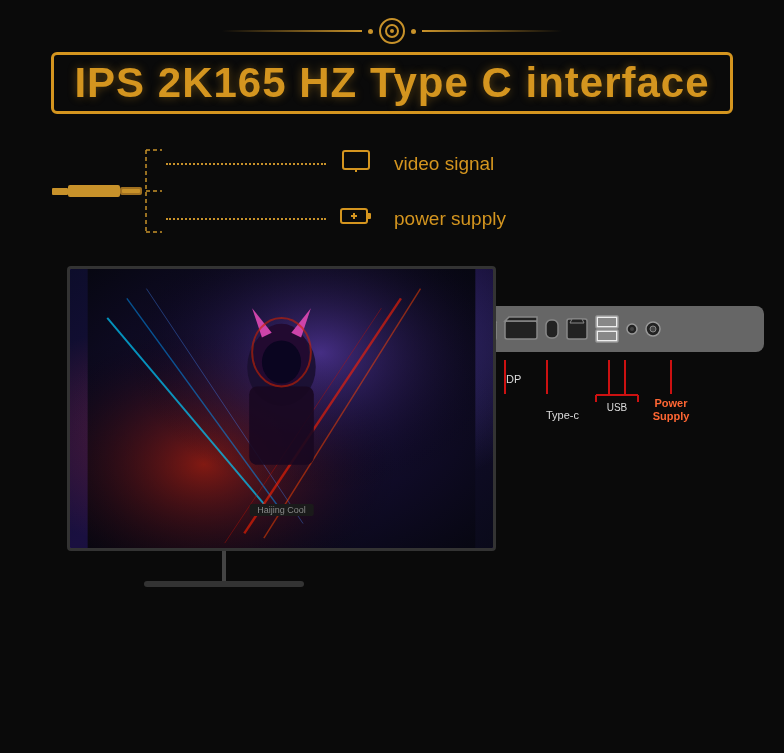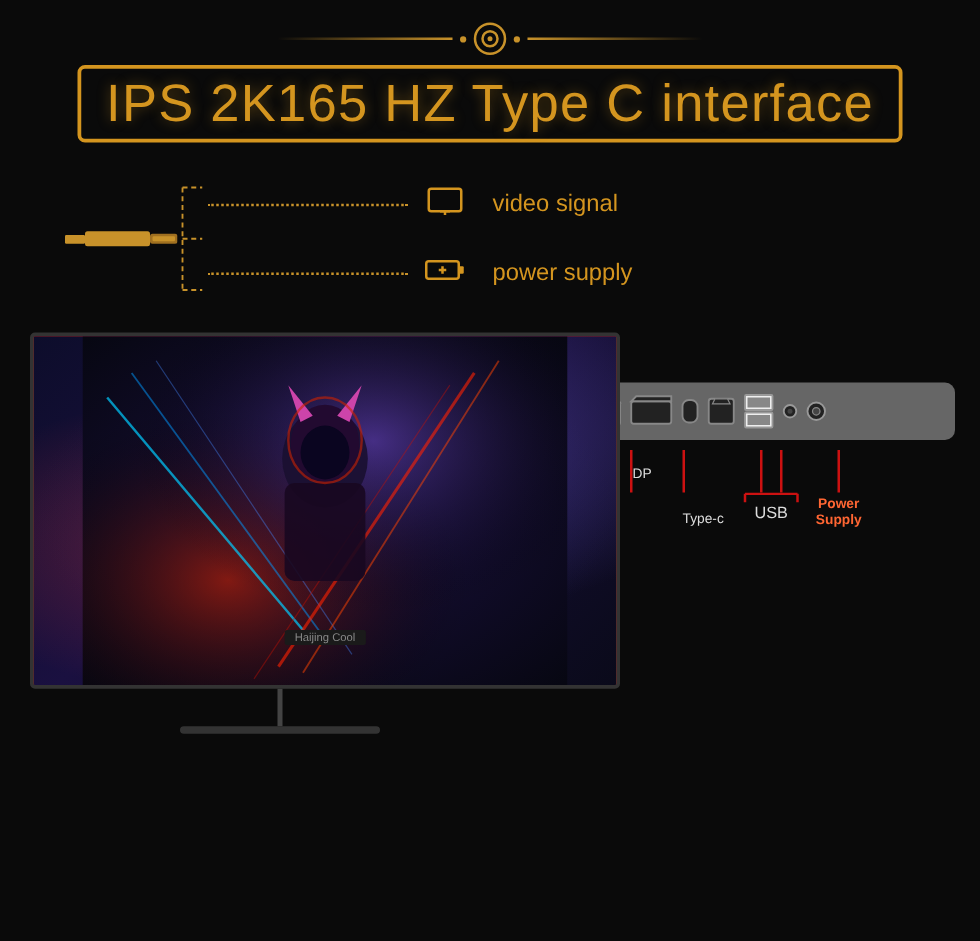--- a/index.html
+++ b/index.html
@@ -62,21 +62,21 @@
 
     
     .title-section {
       display: flex;
       align-items: center;
       justify-content: center;
       padding: 8px 30px 0;
     }
     .title-text {
       font-size: 42px;
-      font-weight: normal;
+      font-weight: bold;
       color: #d4951f;
       letter-spacing: 1px;
       text-shadow: 0 0 10px rgba(212, 149, 31, 0.4);
       border: 3px solid #d4951f;
       border-radius: 6px;
       padding: 4px 20px;
       display: inline-block;
       text-align: right;
     }
 
@@ -149,27 +149,28 @@
     }
 
     
     .monitor-container {
       width: 400px;
       height: 320px;
       flex-shrink: 0;
       position: relative;
     }
     .monitor-screen {
-      width: 472px;
+      width: 429px;
       height: 285px;
-      background: #b91c1c;
+      background: #4c1d95;
       border: 3px solid #333;
       border-radius: 4px;
       overflow: hidden;
       position: relative;
+      margin-left: 43px;
     }
     .monitor-screen-inner {
       width: 100%;
       height: 100%;
       background: 
         radial-gradient(ellipse at 30% 60%, rgba(255,60,60,0.3) 0%, transparent 50%),
         radial-gradient(ellipse at 70% 30%, rgba(100,80,200,0.5) 0%, transparent 50%),
         radial-gradient(ellipse at 50% 50%, rgba(30,30,80,0.8) 0%, transparent 70%),
         linear-gradient(135deg, #0d0d2b 0%, #1a1040 40%, #0a0a1a 100%);
       position: relative;
@@ -411,21 +412,21 @@
         <div style="display:flex;gap:14px;">
           <div style="width:2px;height:34px;background:#cc1111;"></div>
           <div style="width:2px;height:34px;background:#cc1111;"></div>
         </div>
 
         <svg width="46" height="8" viewBox="0 0 46 8" style="margin-top:0;">
           <line x1="2" y1="1" x2="44" y2="1" stroke="#cc1111" stroke-width="2"></line>
           <line x1="2" y1="1" x2="2" y2="8" stroke="#cc1111" stroke-width="2"></line>
           <line x1="44" y1="1" x2="44" y2="8" stroke="#cc1111" stroke-width="2"></line>
         </svg>
-        <span style="font-size:13px;color:#ddd;text-align:right;margin-top:0;">USB</span>
+        <span style="font-size:10px;color:#ddd;text-align:right;margin-top:0;">USB</span>
       </div>
 
 
       <div style="display:flex;flex-direction:column;align-items:center;width:50px;margin-left:4px;">
         <div style="width:2px;height:34px;background:#cc1111;"></div>
         <span style="font-size:11px;color:#ff6633;font-weight:bold;text-align:center;margin-top:3px;line-height:1.2;">Power Supply</span>
       </div>
     </div>
   </div>
 </div>

